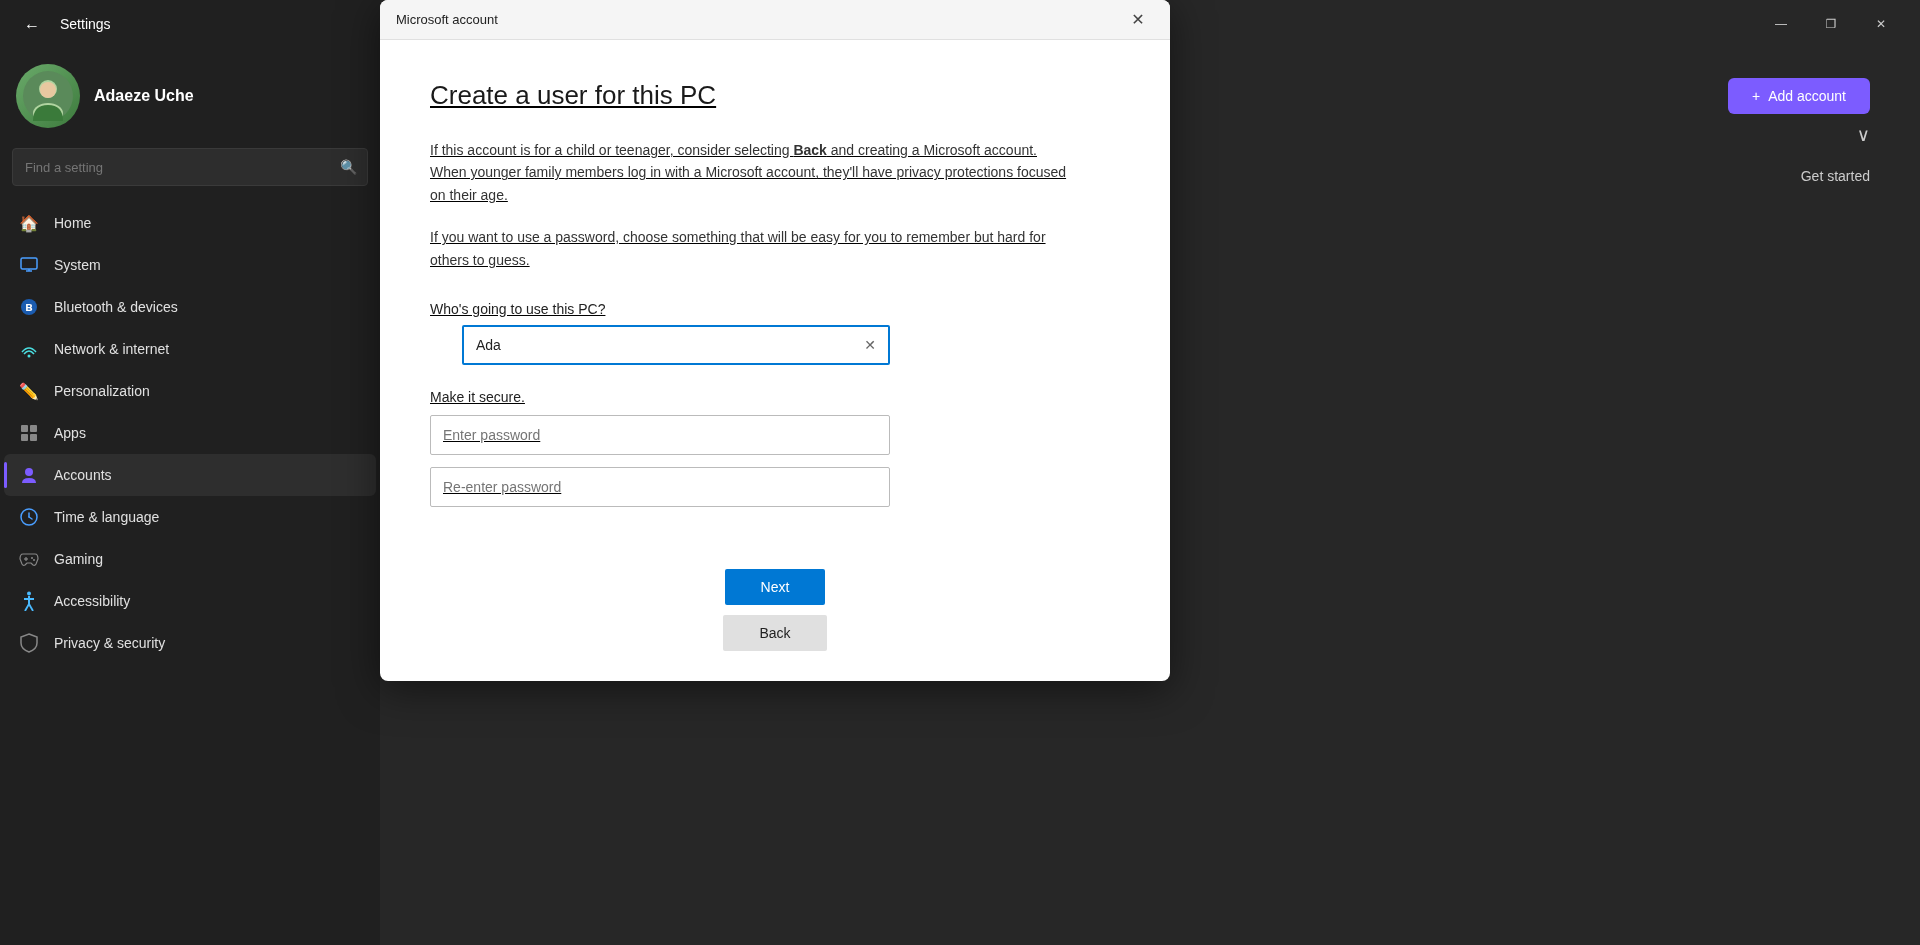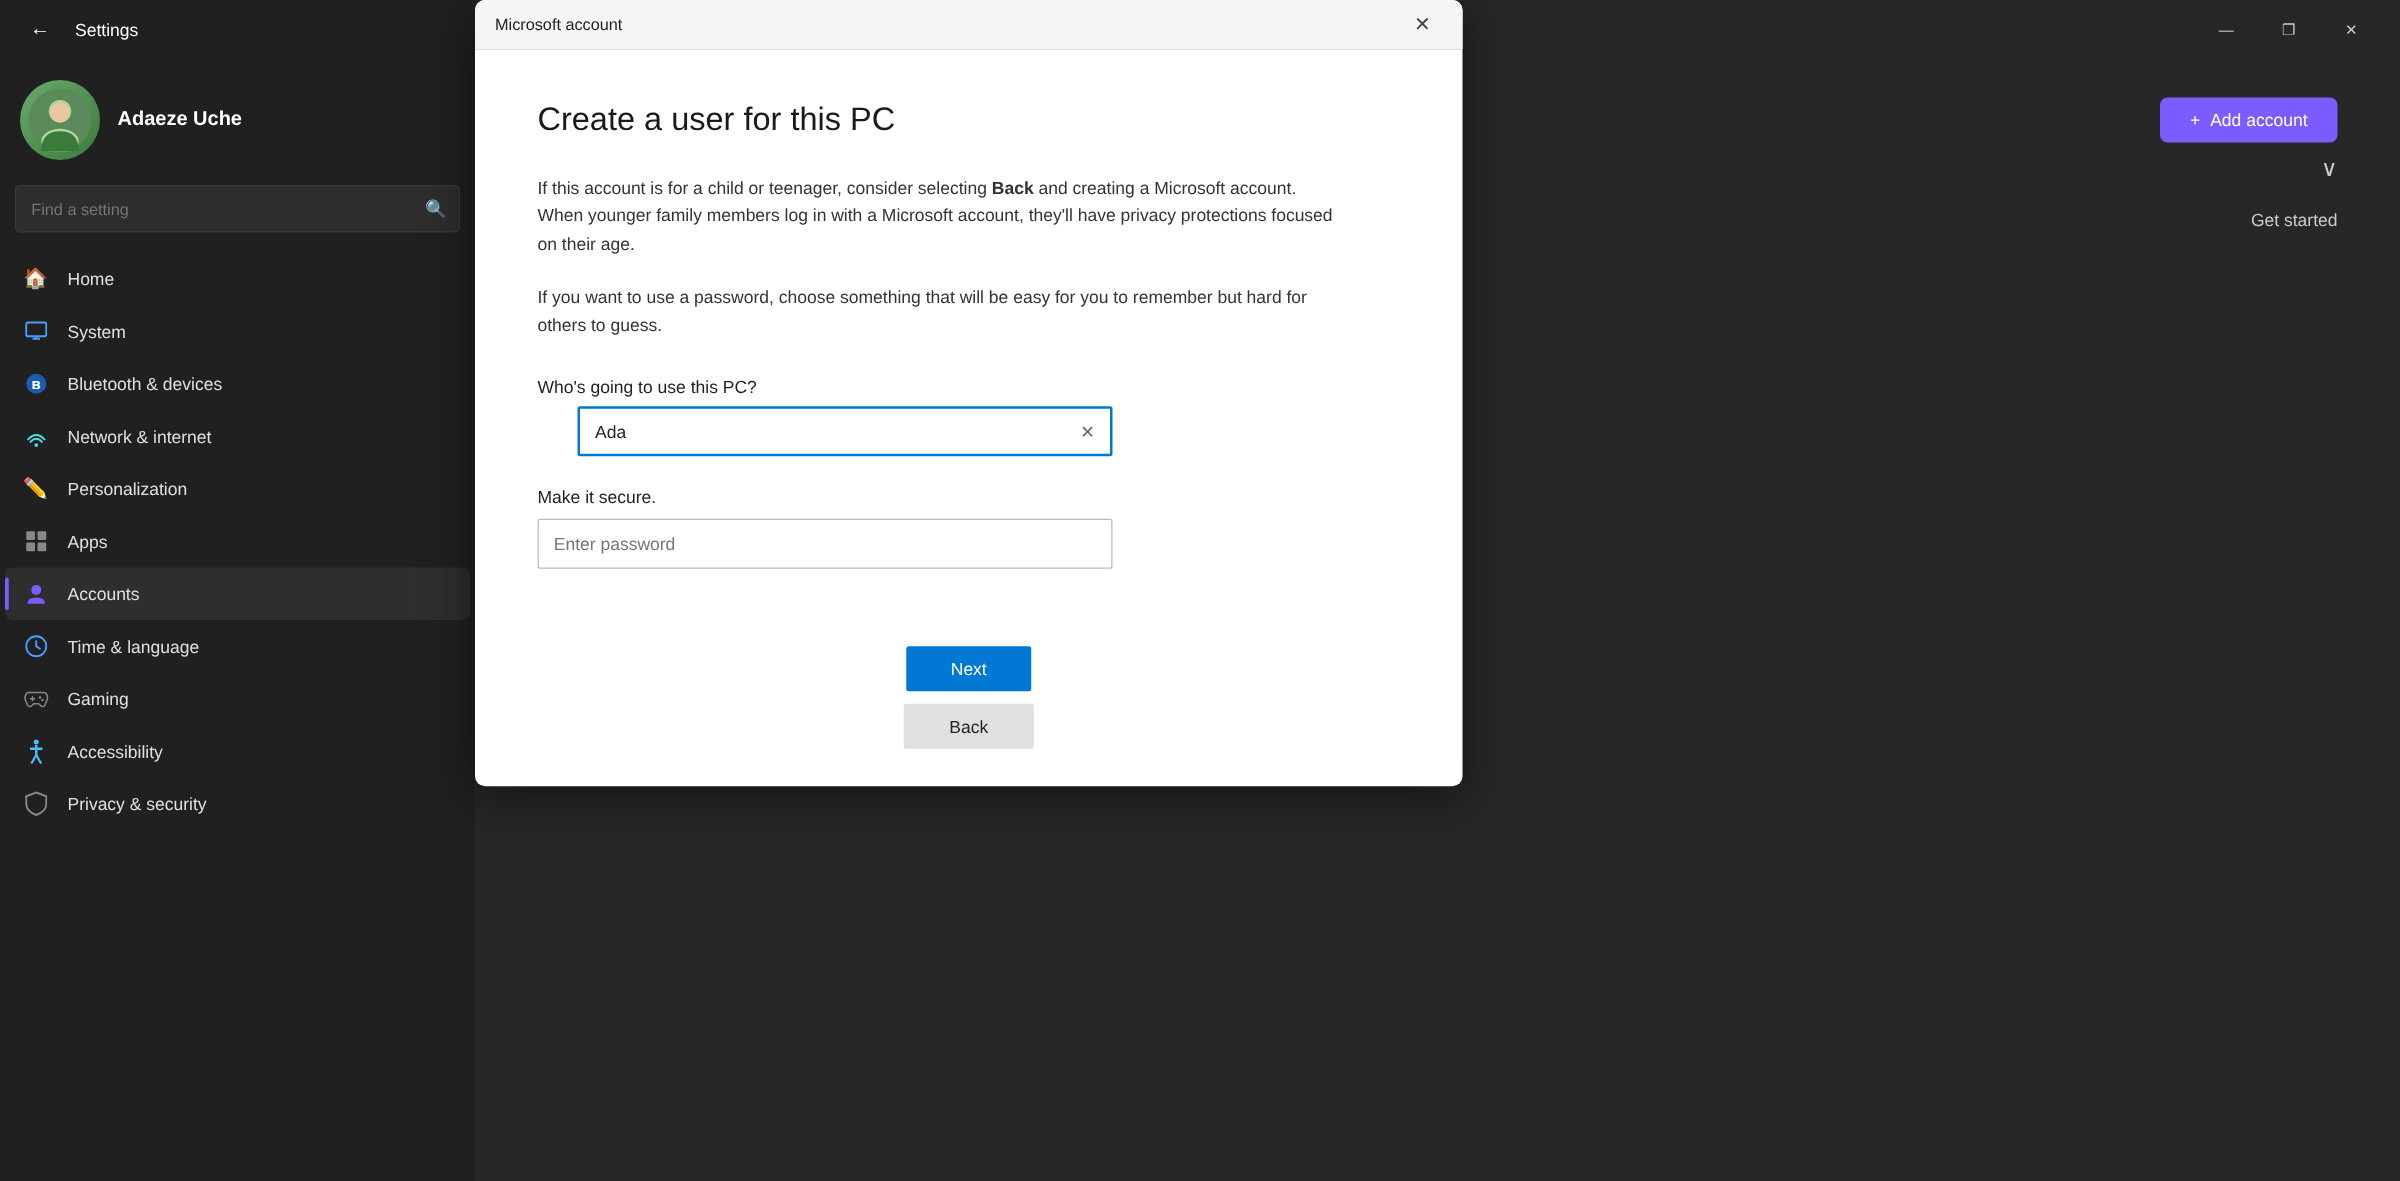--- a/index.html
+++ b/index.html
@@ -277,20 +277,21 @@
       color: #444;
       display: flex;
       align-items: center;
       justify-content: center;
       border-radius: 4px;
     }
 
     .modal-body {
       padding: 40px 50px 30px 50px;
       flex: 1;
+      text-decoration: underline;
     }
 
     .modal-heading {
       font-size: 26px;
       font-weight: 300;
       color: #1a1a1a;
       margin-bottom: 28px;
     }
 
     .modal-desc {
@@ -596,20 +597,21 @@
       <p class="modal-desc-2">If you want to use a password, choose something that will be easy for you to remember but hard for others to guess.</p>
 
       <label class="form-label">Who's going to use this PC?</label>
       <div class="username-input-wrap">
         <input class="username-input" type="text" value="Ada" style="">
         <button class="input-clear-btn">✕</button>
       </div>
 
       <span class="secure-label">Make it secure.</span>
       <input class="password-input" type="password" placeholder="Enter password" style="">
+      <input class="password-input" type="password" placeholder="Re-enter password" style="">
     </div>
 
     <div class="modal-footer">
       <button class="btn-next">Next</button>
       <button class="btn-back">Back</button>
     </div>
   </div>
 </div>
 
 </body></html>

